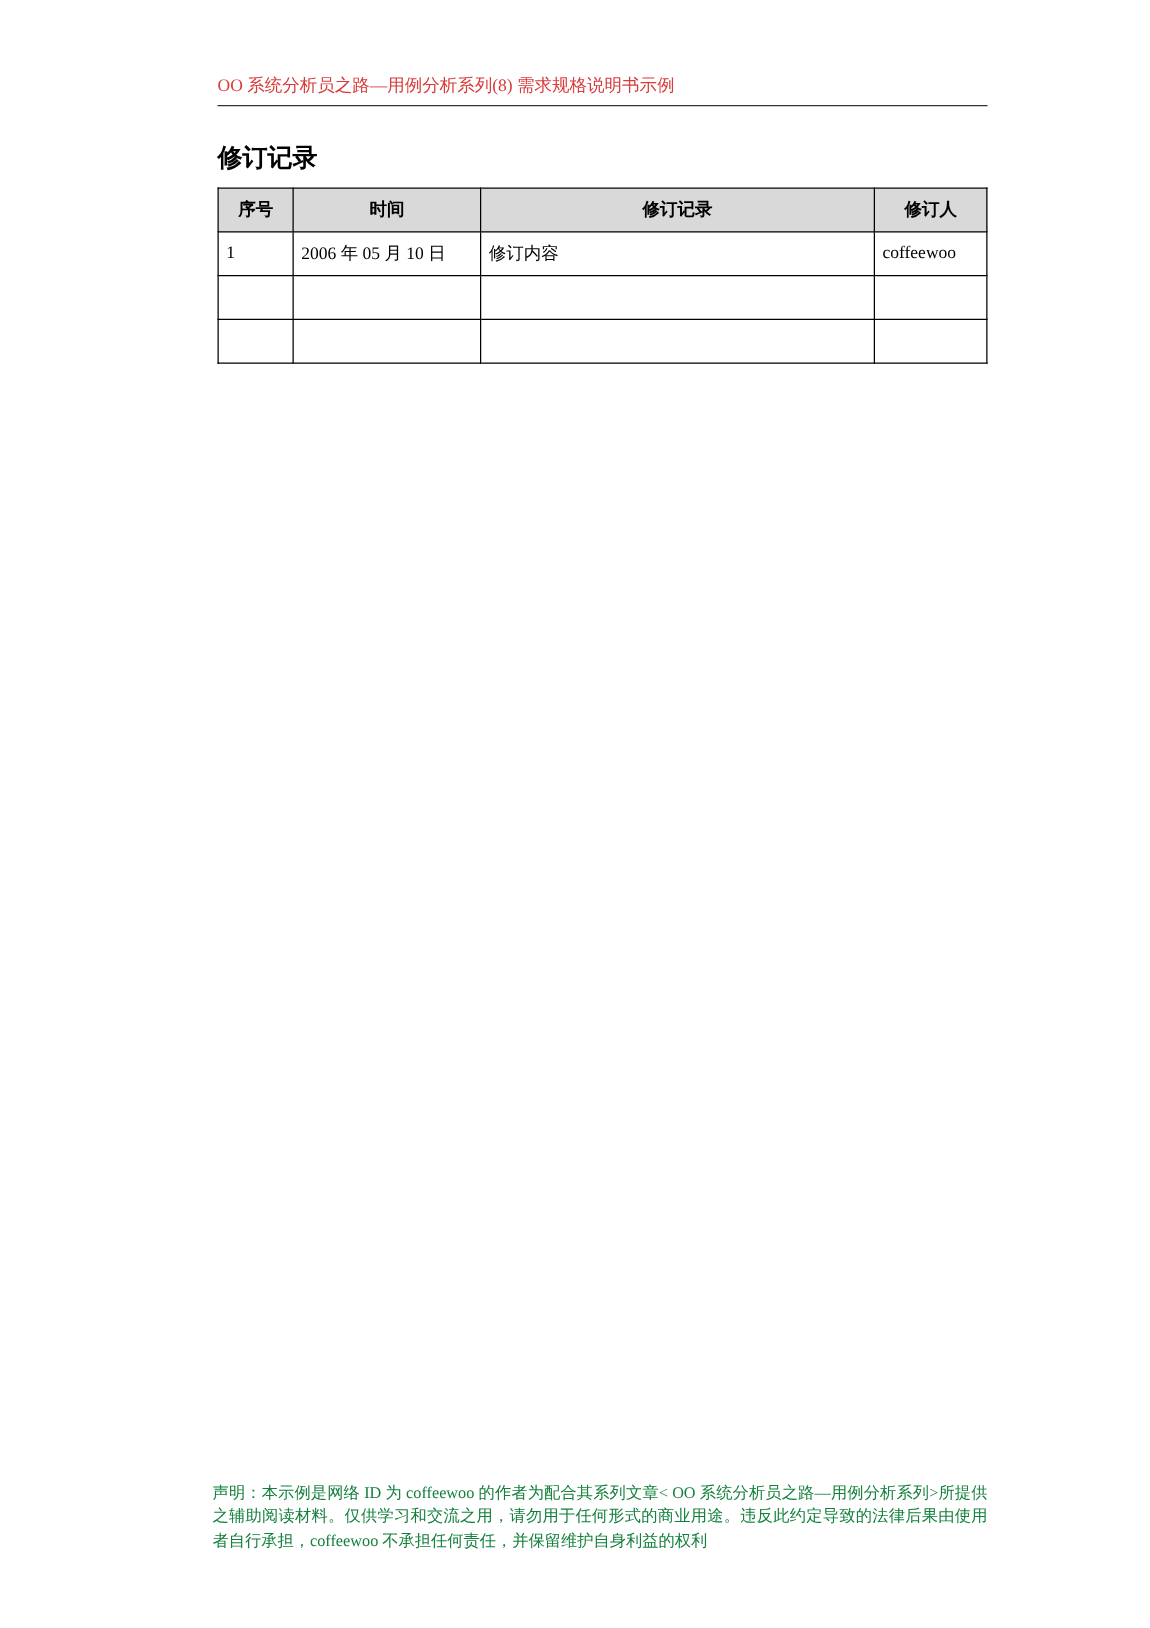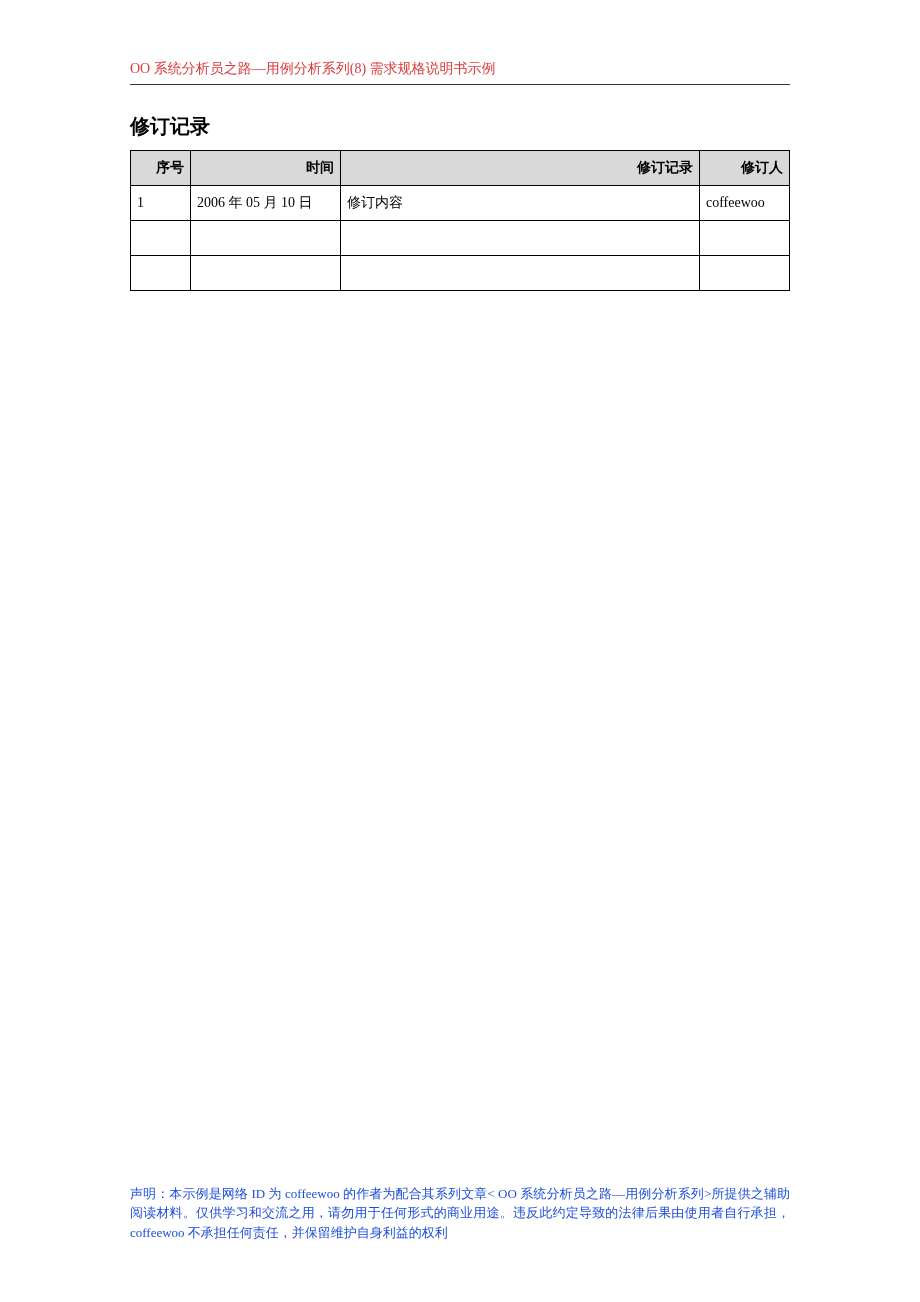--- a/index.html
+++ b/index.html
@@ -7,20 +7,21 @@
     padding: 0;
     background: #ffffff;
     font-family: "SimSun", "宋体", serif;
     width: 920px;
     height: 1302px;
     position: relative;
     box-sizing: border-box;
   }
   .page {
     padding: 60px 130px 0 130px;
+    margin-left: 44px;
   }
   .header-title {
     color: #d93a3a;
     font-size: 14px;
     border-bottom: 1px solid #333;
     padding-bottom: 6px;
     margin-bottom: 28px;
     font-family: "SimSun", "宋体", serif;
   }
   .section-title {
@@ -39,41 +40,42 @@
     border: 1.5px solid #000;
     padding: 6px 6px;
     font-size: 14px;
     height: 22px;
     vertical-align: middle;
     font-family: "SimSun", "宋体", serif;
   }
   table.revision th {
     background: #d9d9d9;
     font-weight: bold;
-    text-align: right;
+    text-align: center;
   }
   table.revision td {
     background: #fff;
   }
   .col-seq { width: 60px; }
   .col-time { width: 150px; }
   .col-content { }
   .col-person { width: 90px; }
   .footer {
     position: absolute;
     left: 130px;
     right: 130px;
     bottom: 60px;
     font-size: 13px;
     font-family: "SimSun", "宋体", serif;
   }
   .disclaimer {
-    color: #1d4ed8;
+    color: #15803d;
     line-height: 1.5;
     text-align: justify;
+    margin-left: 40px;
   }
   .page-number {
     text-align: right;
     color: #000;
     margin-top: 4px;
   }
 </style>
 </head>
 <body>
 

